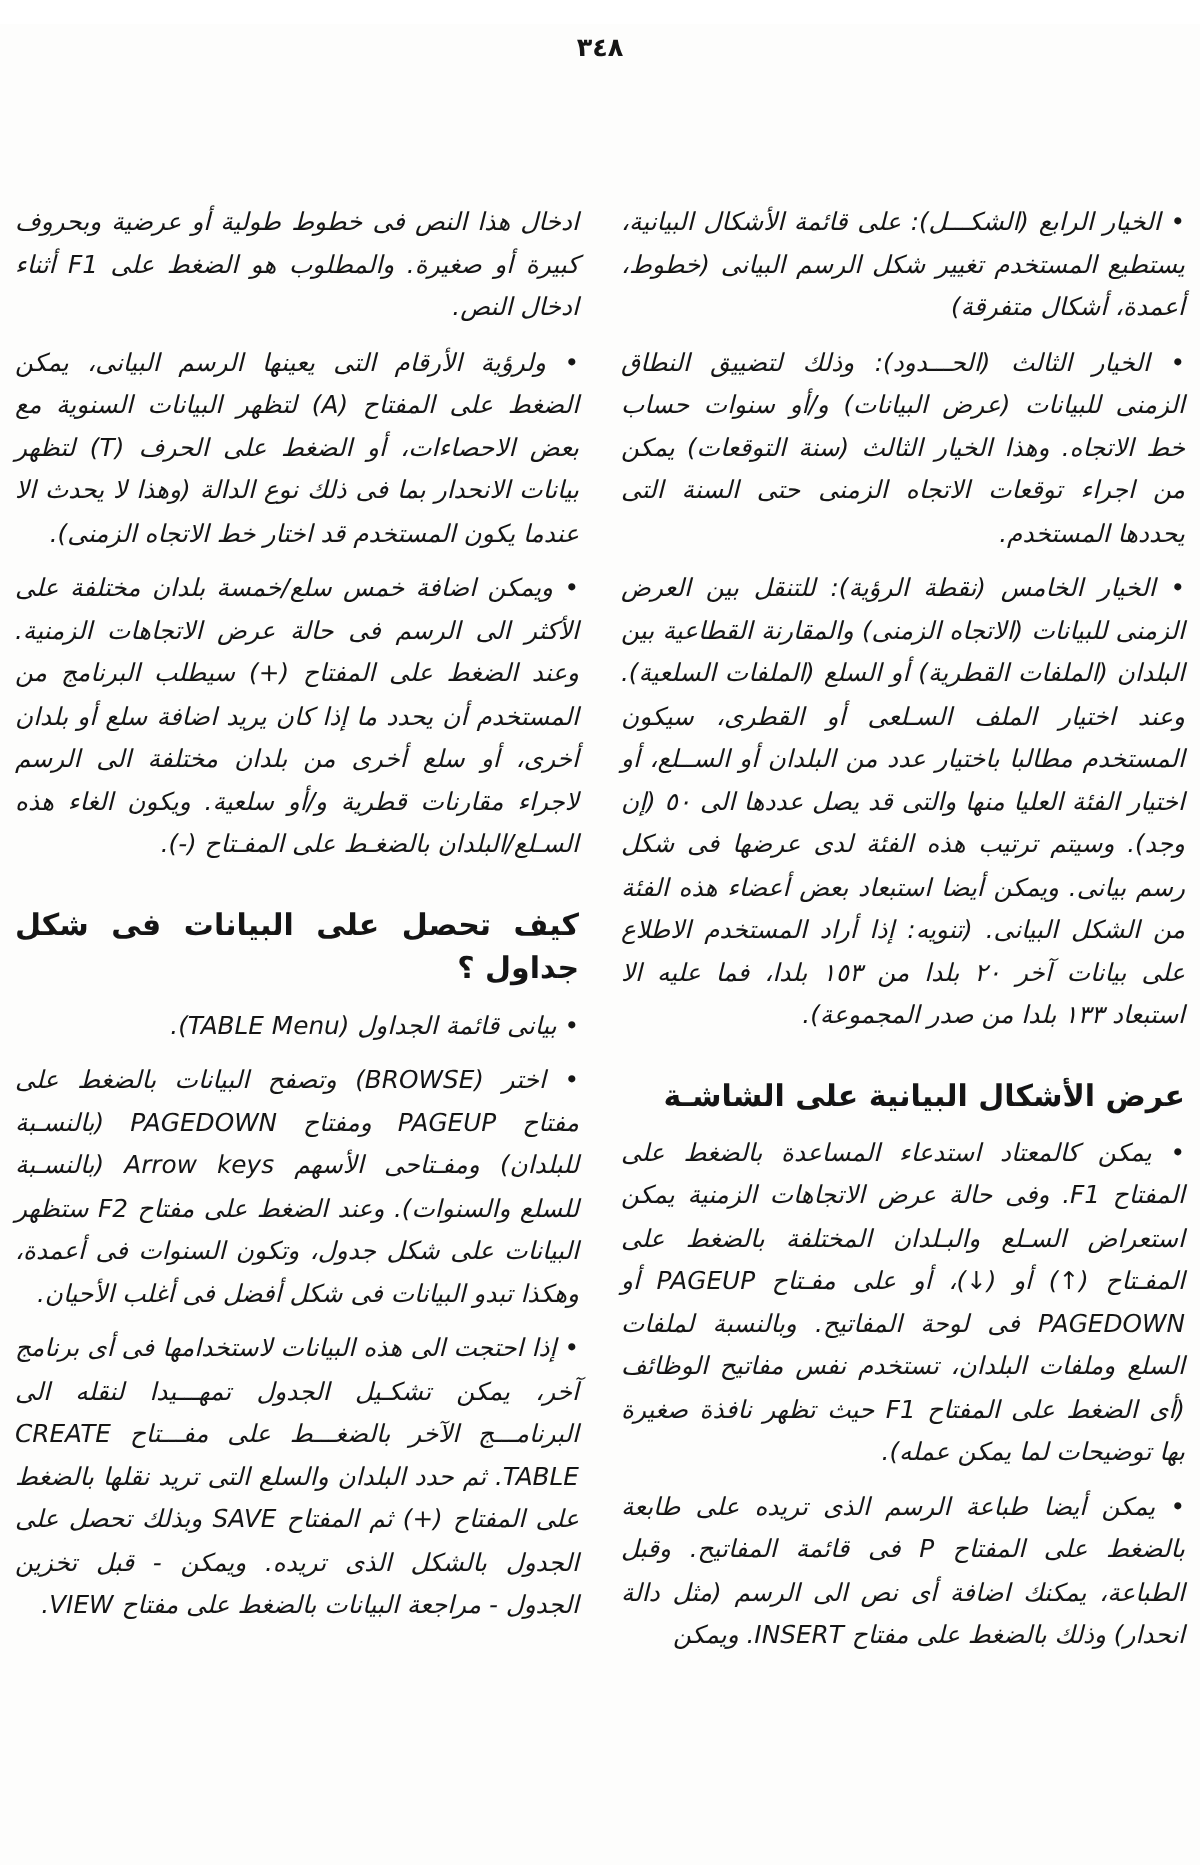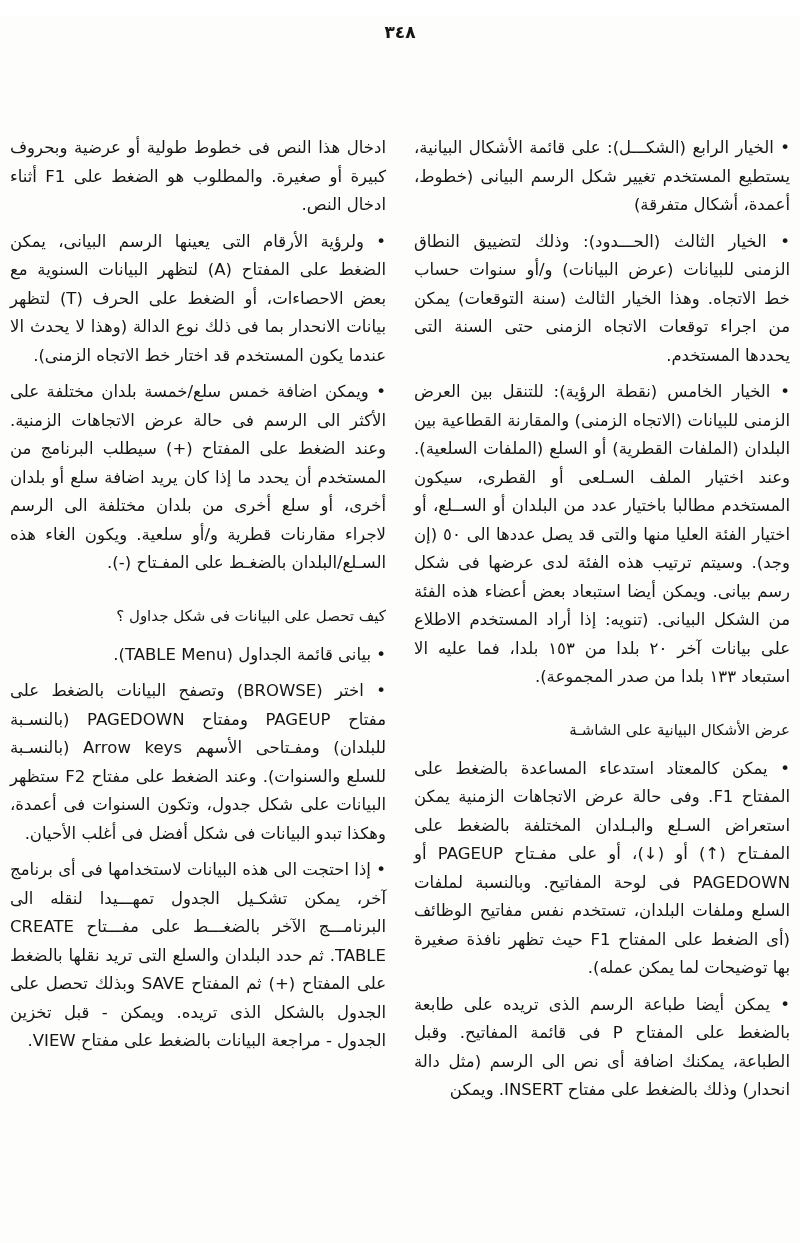--- a/index.html
+++ b/index.html
@@ -34,24 +34,25 @@
   }
   .column {
     flex: 1 1 0;
     min-width: 0;
     font-size: 16.5px;
     line-height: 28.5px;
     text-align: justify;
   }
   .column p {
     margin: 0 0 8px 0;
+    font-style: italic;
   }
   .column h2 {
-    font-size: 15px;
-    font-weight: normal;
+    font-size: 20px;
+    font-weight: bold;
     margin: 24px 0 10px 0;
     line-height: 29px;
   }
   
   .column, .column p, .column h2 {
     unicode-bidi: plaintext;
   }
 </style>
 </head>
 <body>

